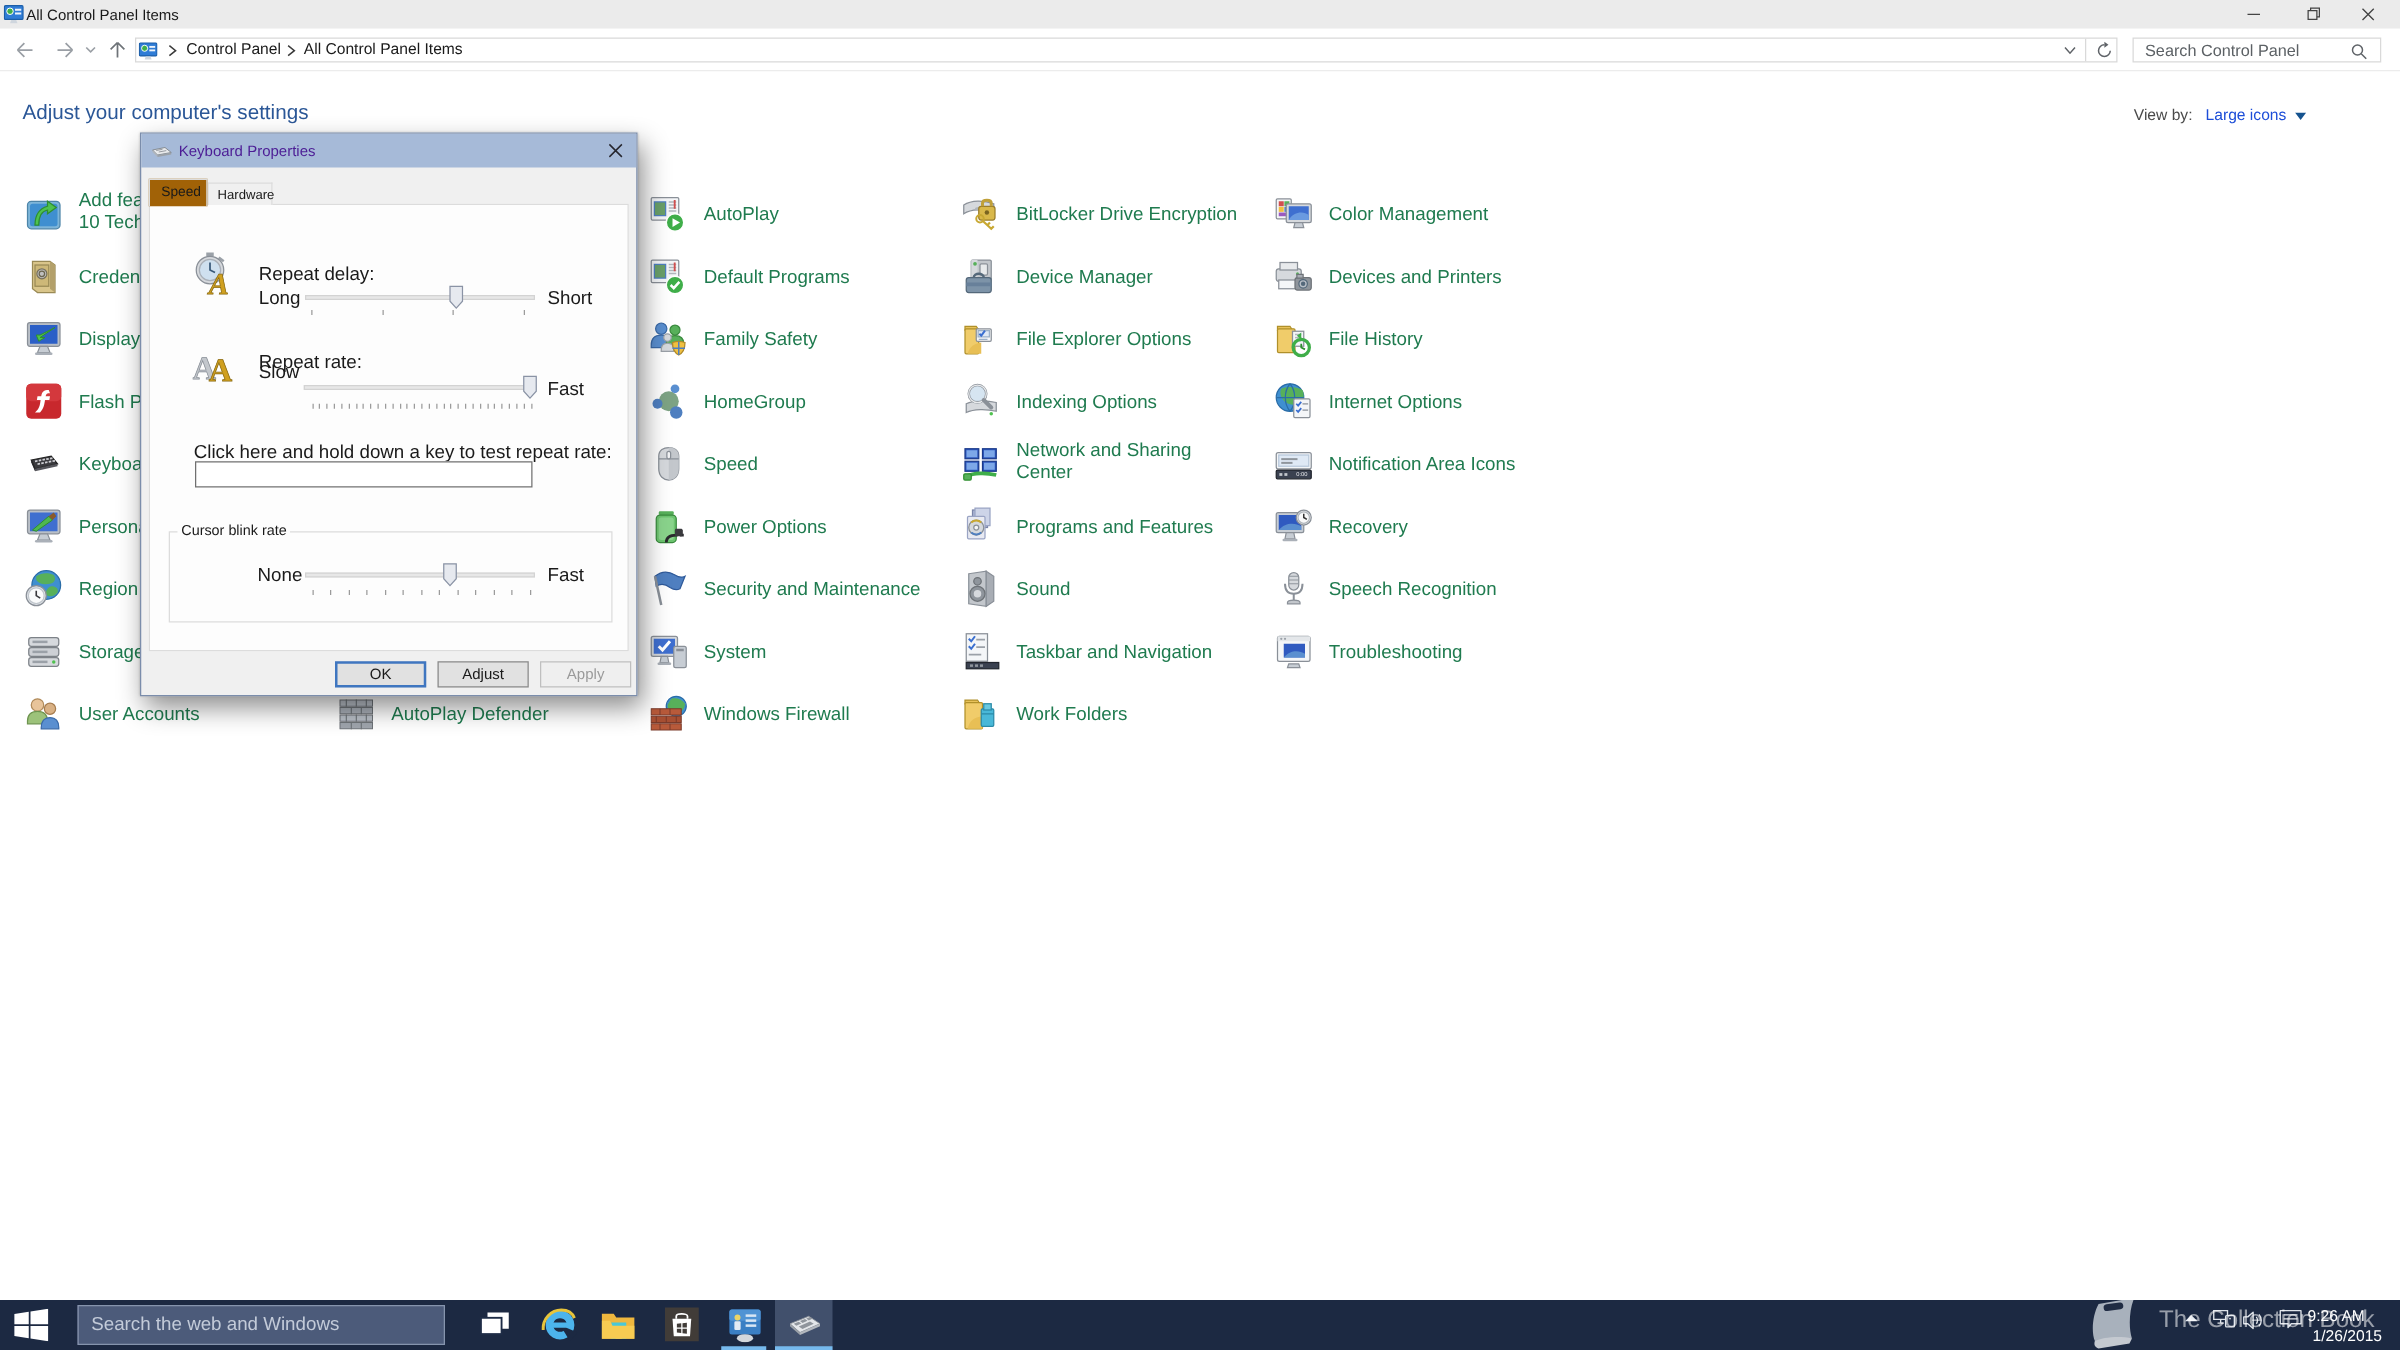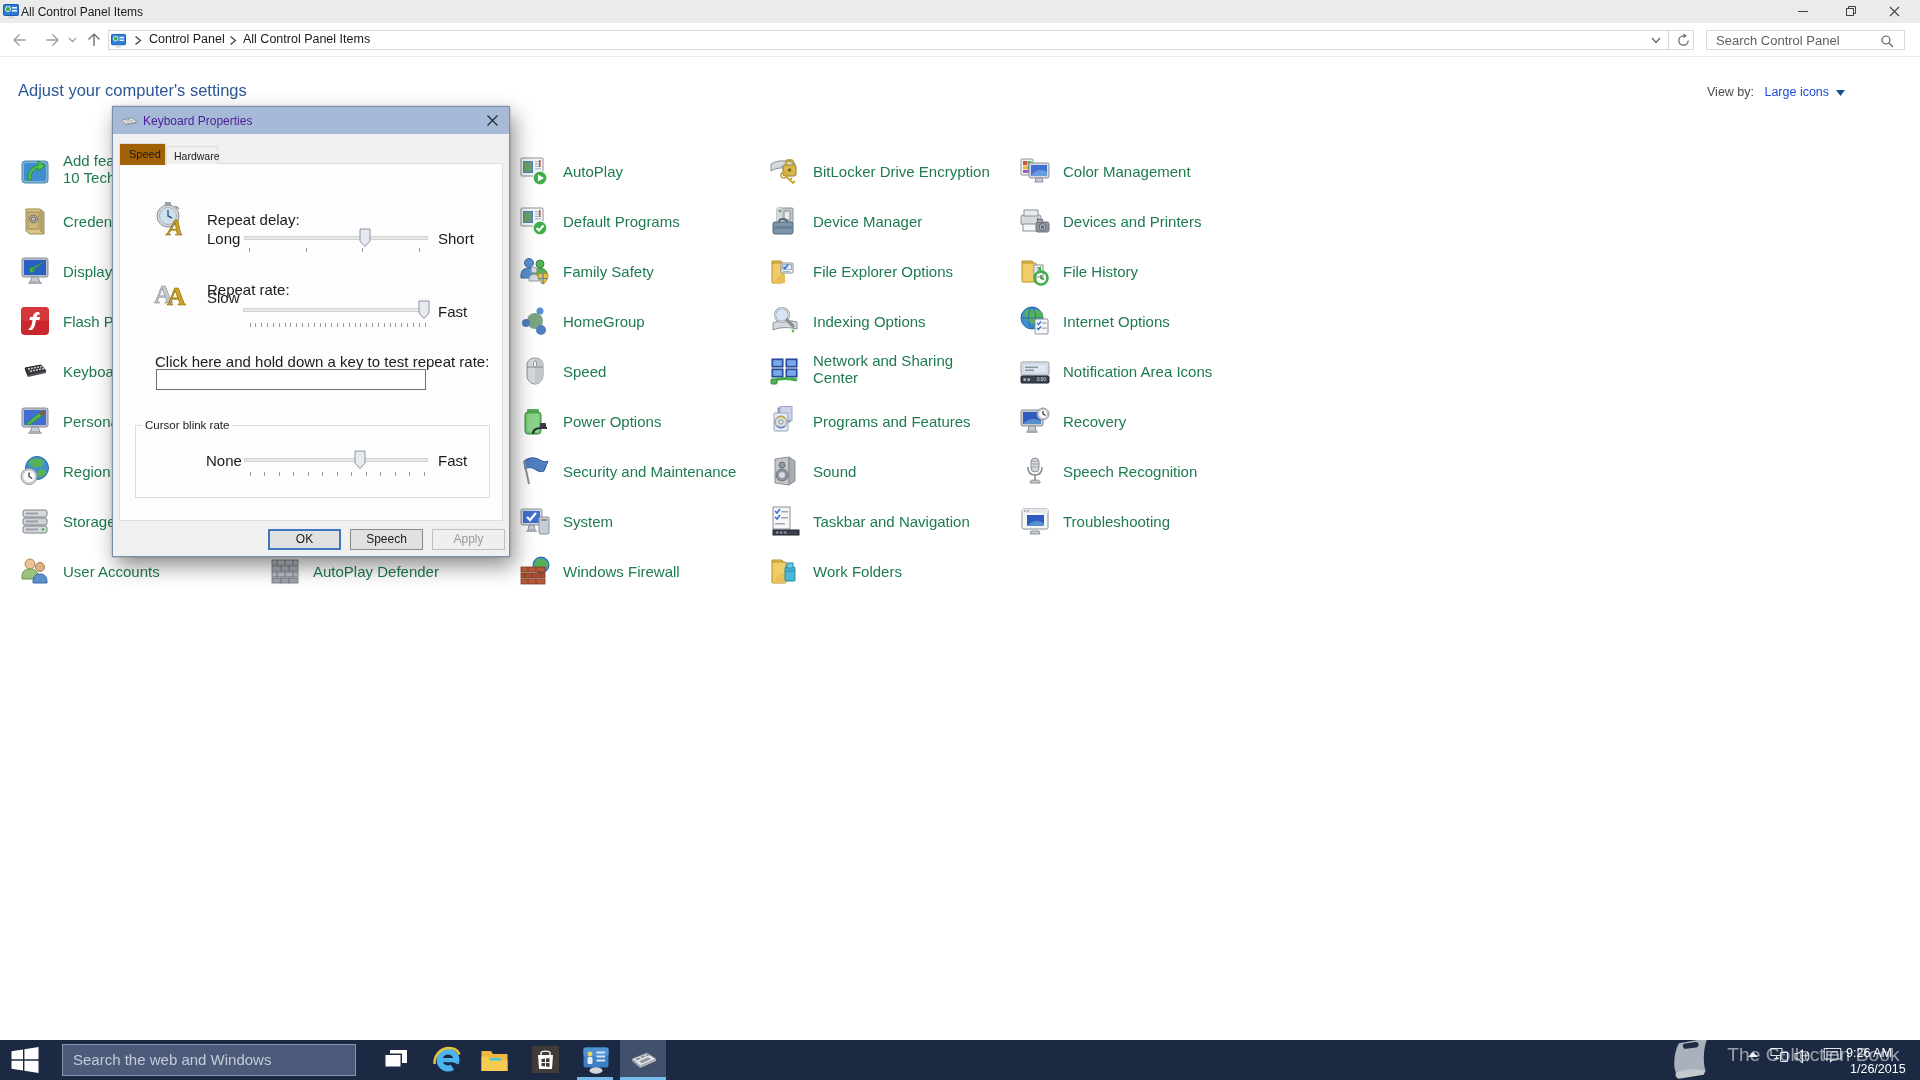--- a/index.html
+++ b/index.html
@@ -597,21 +597,21 @@
 <div class="tick" style="left:194.5px;top:365px;height:4px"></div>
 <div class="tick" style="left:209.0px;top:365px;height:4px"></div>
 <div class="tick" style="left:223.5px;top:365px;height:4px"></div>
 <div class="tick" style="left:238.0px;top:365px;height:4px"></div>
 <div class="tick" style="left:252.5px;top:365px;height:4px"></div>
 <div class="tick" style="left:267.0px;top:365px;height:4px"></div>
 <div class="tick" style="left:281.5px;top:365px;height:4px"></div>
 <div class="tick" style="left:296.0px;top:365px;height:4px"></div>
 <div class="tick" style="left:310.5px;top:365px;height:4px"></div>
 <div class="btn" style="left:155px;top:422px;border:2px solid #3f76c0;line-height:17px">OK</div>
-<div class="btn" style="left:237px;top:422px">Speech</div>
+<div class="btn" style="left:237px;top:422px">Adjust</div>
 <div class="btn" style="left:319px;top:422px;color:#9a9a9a;border-color:#bfbfbf;background:#efefef">Apply</div>
 </div>
 
   <div id="taskbar">
     <svg style="position:absolute;left:11px;top:7px" width="28" height="26" viewBox="0 0 28 26">
 <path d="M0.5 4.2 L12 2.4 V12.3 H0.5 Z" fill="#fff"></path>
 <path d="M13.4 2.2 L27.5 0 V12.3 H13.4 Z" fill="#fff"></path>
 <path d="M0.5 13.7 H12 V23.6 L0.5 21.8 Z" fill="#fff"></path>
 <path d="M13.4 13.7 H27.5 V26 L13.4 23.8 Z" fill="#fff"></path>
 </svg>

